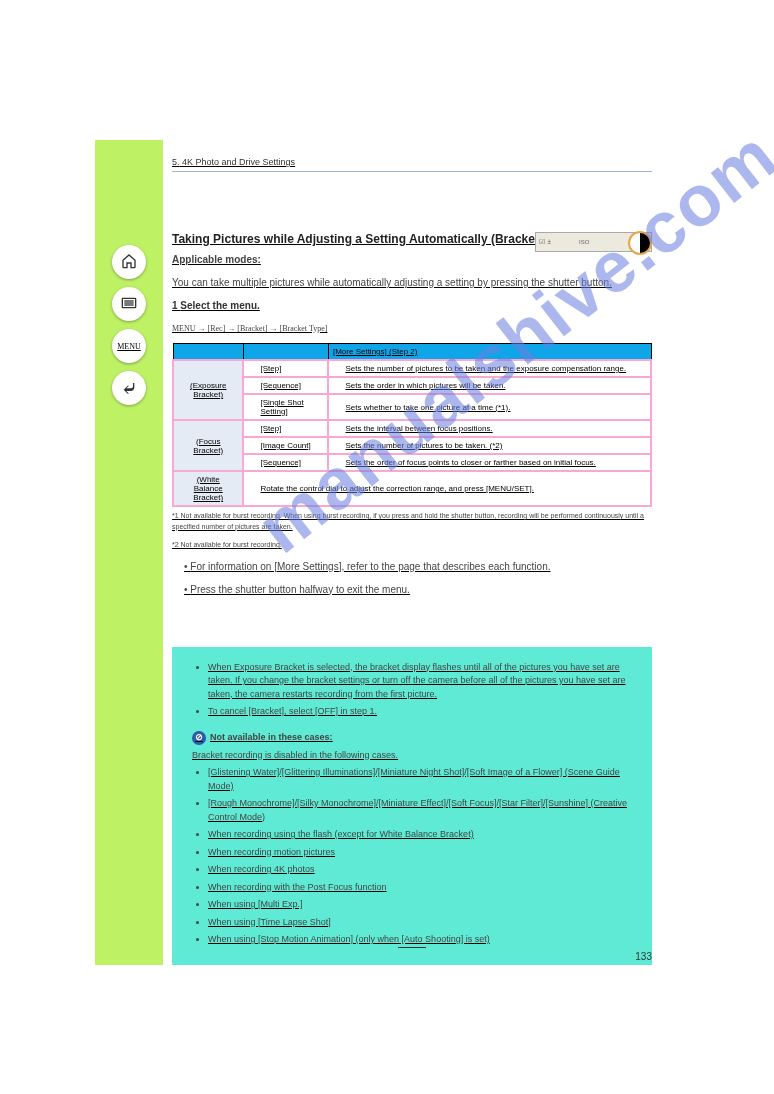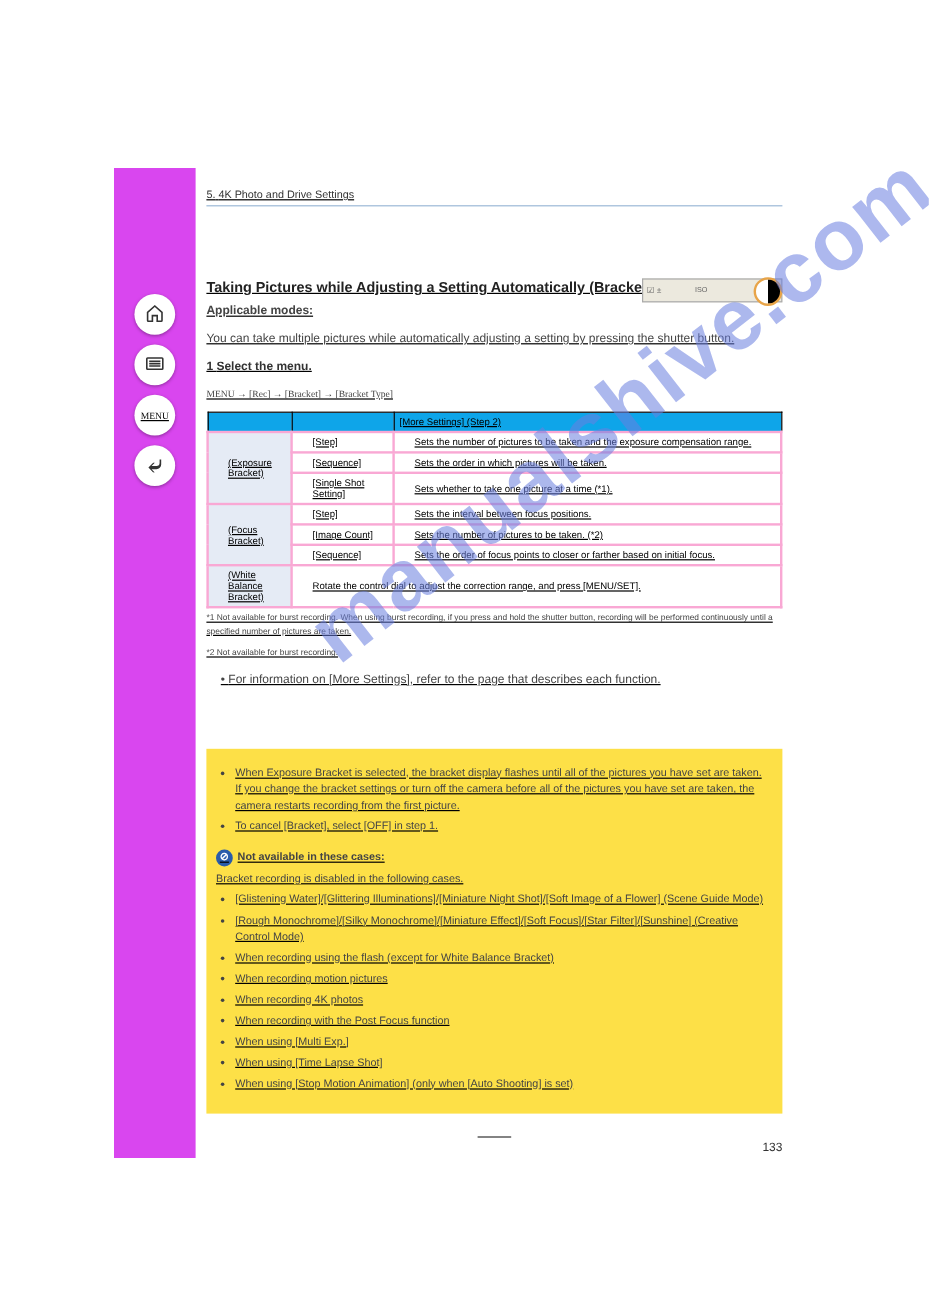--- a/index.html
+++ b/index.html
@@ -9,21 +9,21 @@
     width: 774px;
     height: 1094px;
     position: relative;
   }
   .sidebar {
     position: absolute;
     left: 95px;
     top: 140px;
     width: 68px;
     height: 825px;
-    background: #d946ef;
+    background: #bef264;
     z-index: 2;
   }
   .icon-btn {
     width: 34px;
     height: 34px;
     border-radius: 50%;
     background: #fff;
     box-shadow: 0 1px 3px rgba(0,0,0,0.35);
     margin: 8px auto;
     display: flex;
@@ -108,27 +108,27 @@
     text-align: left;
     font-weight: normal;
   }
   table.settings td {
     border: 2px solid #f9a8d4;
     padding: 3px 16px;
     vertical-align: middle;
   }
   table.settings .group-cell {
     background: #e5ebf5;
-    text-align: left;
+    text-align: center;
     vertical-align: middle;
   }
   .note-box {
-    background: #fde047;
+    background: #5eead4;
     margin-top: 50px;
-    padding: 10px 12px 14px 8px;
+    padding: 10px 12px 14px 20px;
     font-size: 9px;
     color: #444;
     line-height: 1.5;
   }
   .note-box ul { list-style: disc; padding-left: 16px; margin: 4px 0; }
   .note-box li { margin-bottom: 4px; }
   .unavail-heading {
     font-size: 9px;
     font-weight: bold;
     margin-top: 12px;
@@ -277,20 +277,21 @@
     <tr>
       <td class="group-cell">(White Balance Bracket)</td>
       <td colspan="2">Rotate the control dial to adjust the correction range, and press [MENU/SET].</td>
     </tr>
   </tbody>
     </table>
   <div class="body-text" style="font-size:7px;margin-top:4px">*1 Not available for burst recording. When using burst recording, if you press and hold the shutter button, recording will be performed continuously until a specified number of pictures are taken.</div>
   <div class="body-text" style="font-size:7px">*2 Not available for burst recording.</div>
 
   <div class="body-text" style="padding-left:12px">• <span>For information on [More Settings], refer to the page that describes each function.</span></div>
+  <div class="body-text" style="padding-left:12px">• <span>Press the shutter button halfway to exit the menu.</span></div>
 
 
   <div class="note-box">
     <ul>
       <li>When Exposure Bracket is selected, the bracket display flashes until all of the pictures you have set are taken. If you change the bracket settings or turn off the camera before all of the pictures you have set are taken, the camera restarts recording from the first picture.</li>
       <li>To cancel [Bracket], select [OFF] in step 1.</li>
     </ul>
     <div class="unavail-heading">
       <span class="unavail-icon">⊘</span>
       <span>Not available in these cases:</span>

